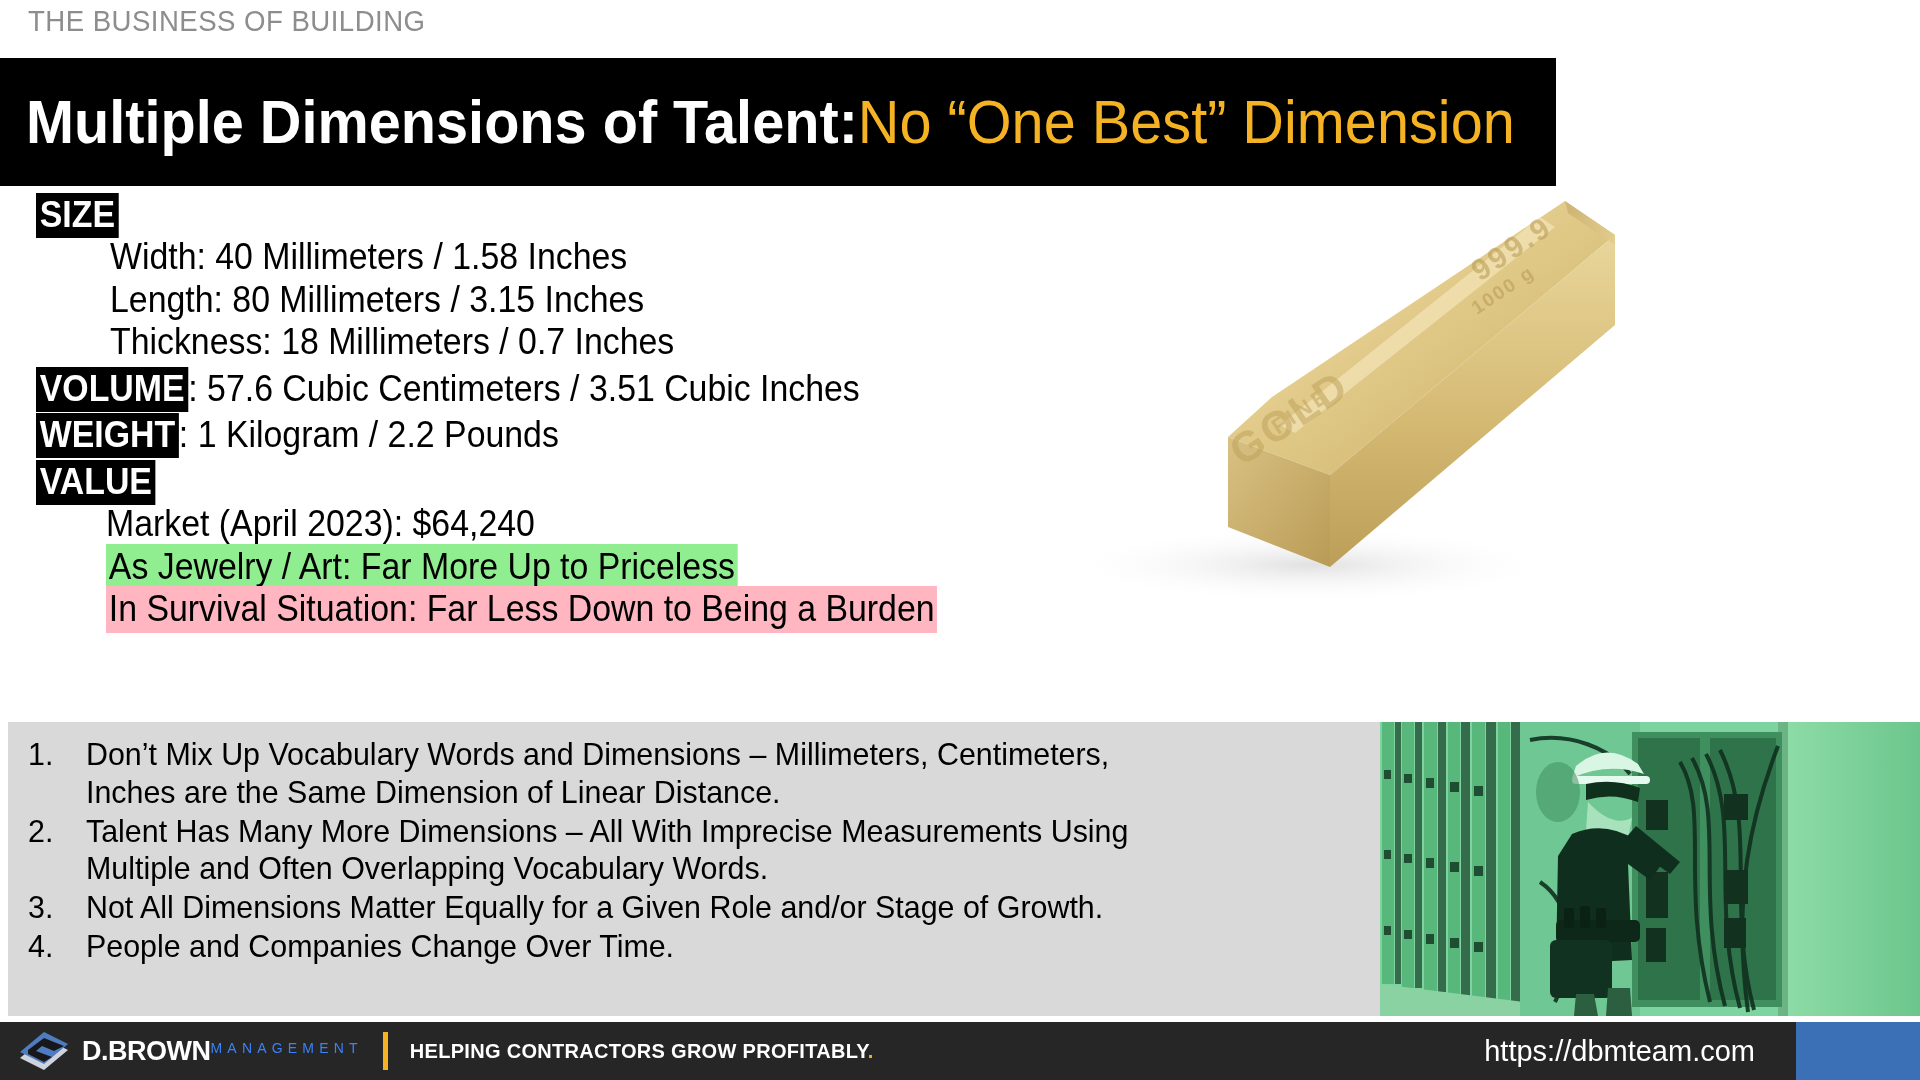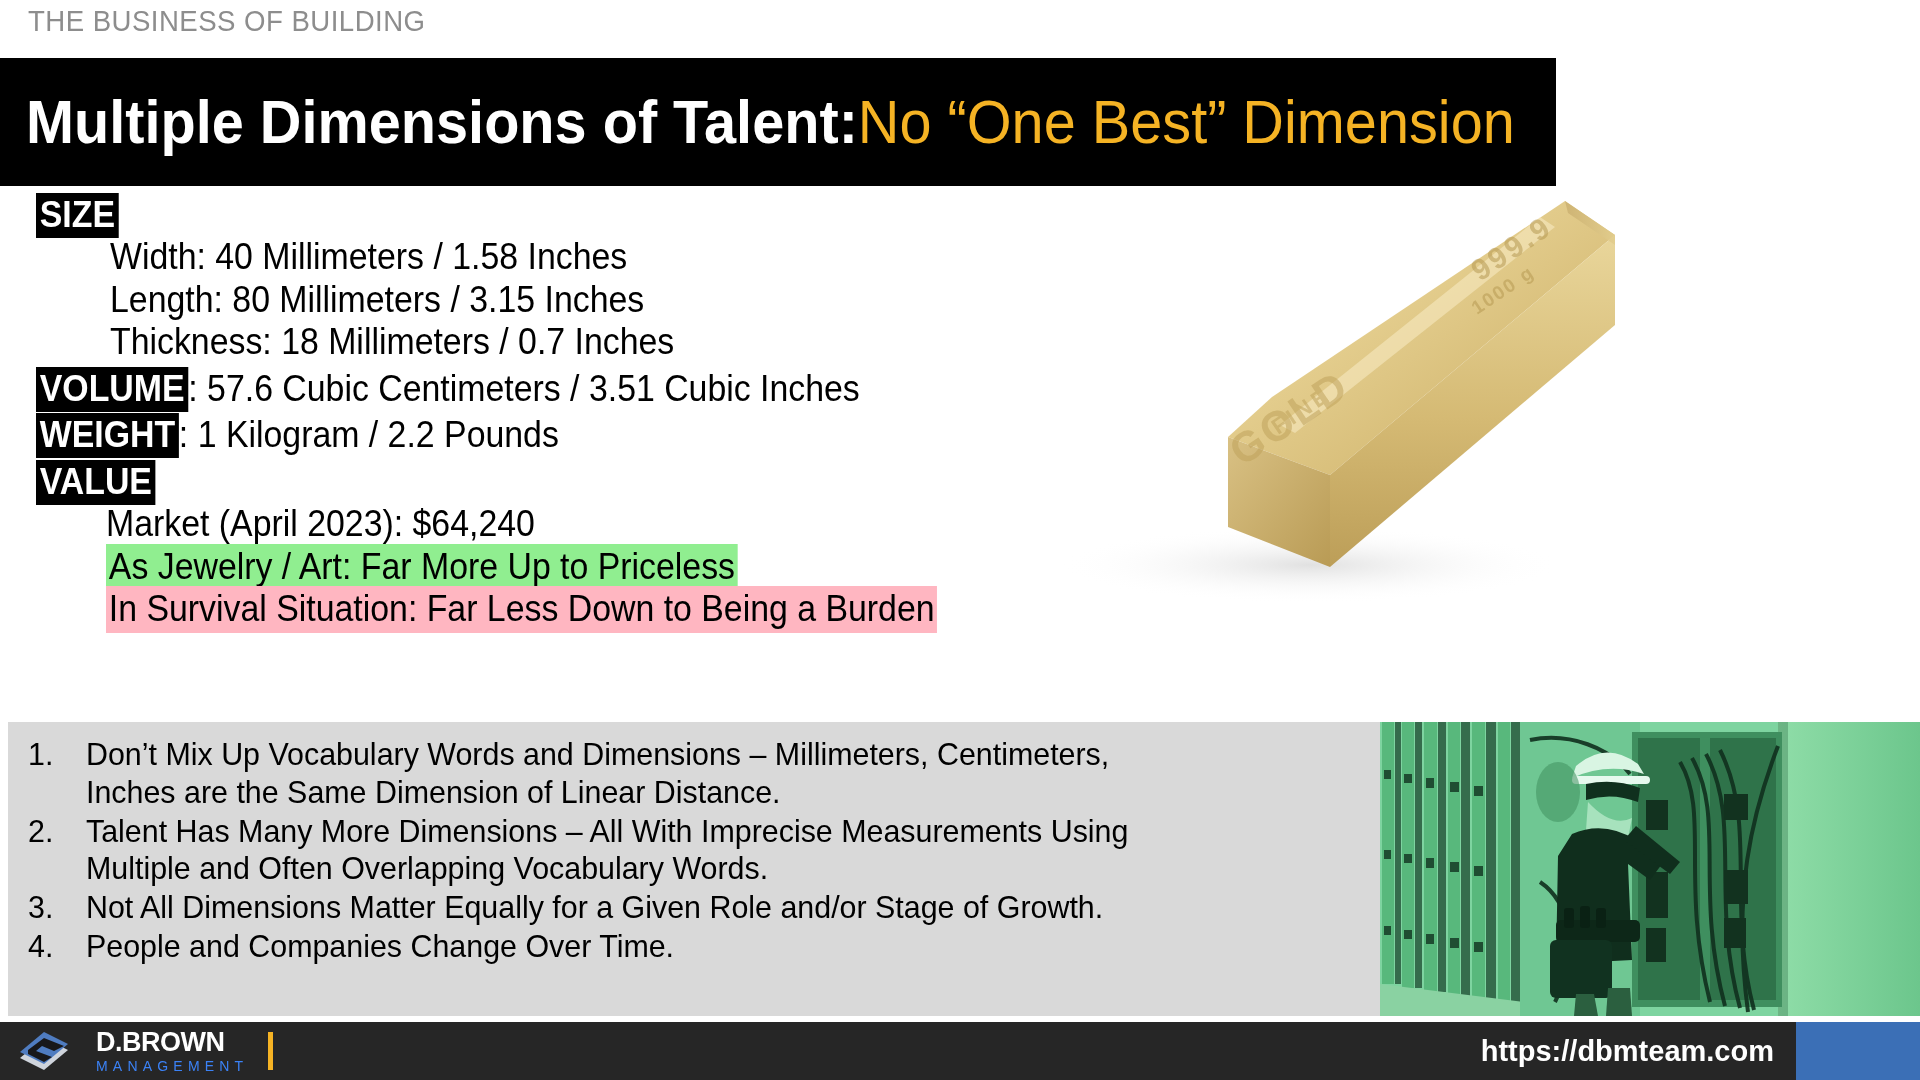--- a/index.html
+++ b/index.html
@@ -163,23 +163,23 @@
     background: #262626;
     display: flex;
     align-items: center;
   }
   .footer-logo-mark {
     margin-left: 16px;
     width: 56px; height: 46px;
     flex: 0 0 56px;
   }
   .footer-brand {
-    margin-left: 24px;
+    margin-left: 10px;
     display: flex;
-    flex-direction: column;
+    flex-direction: row;
     justify-content: center;
     line-height: 1;
   }
   .brand-top {
     color: #ffffff;
     font-size: 27px;
     font-weight: 700;
     letter-spacing: -0.5px;
   }
   .brand-bottom {
@@ -201,22 +201,22 @@
     color: #ffffff;
     font-size: 20px;
     font-weight: 700;
     letter-spacing: 0.3px;
   }
   .footer-tagline .dot { color: #F5B324; }
   .footer-spacer { flex: 1 1 auto; }
   .footer-url {
     color: #ffffff;
     font-size: 29px;
-    font-weight: 700;
-    margin-right: 22px;
+    font-weight: 400;
+    margin-right: 41px;
   }
   .footer-blue {
     width: 124px;
     height: 58px;
     background: #3B6FB6;
     flex: 0 0 124px;
   }
 </style>
 </head>
 <body>
@@ -434,19 +434,20 @@
     </svg>
   </div>
 
   <div class="footer-brand">
     <div class="brand-top">D.BROWN</div>
     <div class="brand-bottom">MANAGEMENT</div>
   </div>
 
   <div class="footer-divider"></div>
 
+  <div class="footer-tagline"><span>HELPING CONTRACTORS GROW PROFITABLY</span><span class="dot">.</span></div>
 
   <div class="footer-spacer"></div>
 
   <div class="footer-url">https://dbmteam.com</div>
 
   <div class="footer-blue"></div>
 </div>
 
 </body></html>

